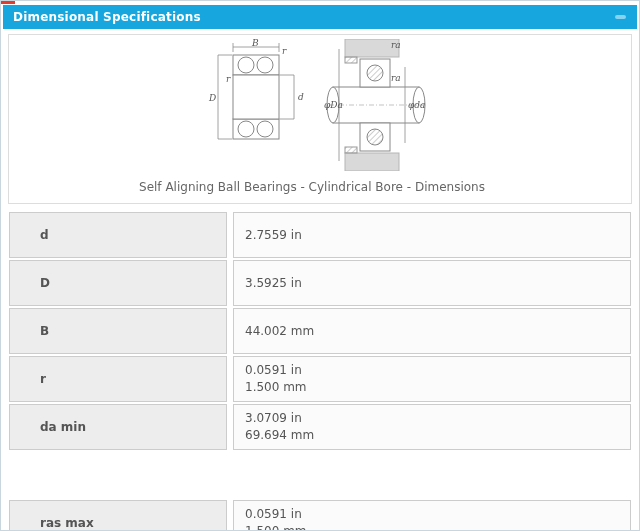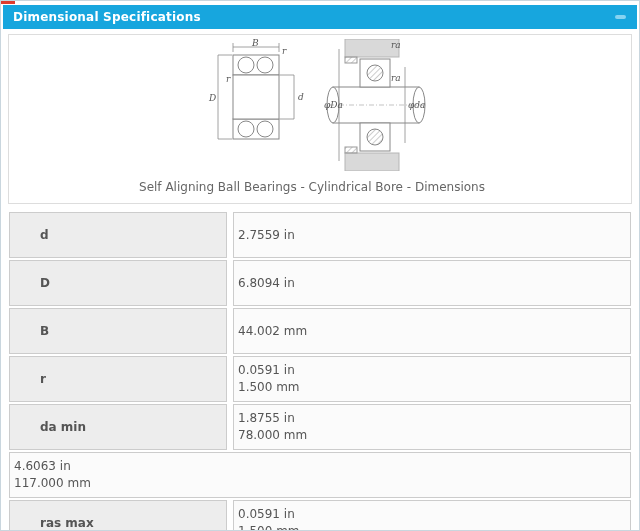--- a/index.html
+++ b/index.html
@@ -66,21 +66,21 @@
     background: #ededed;
     font-weight: bold;
     display: flex; align-items: center;
     padding-left: 30px;
     margin-right: 6px;
   }
   .spec-cell.value {
     flex: 1 1 auto;
     background: #fbfbfb;
     display: flex; flex-direction: column; justify-content: center;
-    padding-left: 4px;
+    padding-left: 11px;
     line-height: 17px;
   }
 
   .dim-label {
     font-family: "DejaVu Serif", "Liberation Serif", serif;
     font-style: italic; font-size: 9px; fill: #555;
   }
   .dim-line { stroke: #8a8a8a; stroke-width: 0.8; }
   .part-line { stroke: #888; stroke-width: 1; fill: #fff; }
 </style>
@@ -172,21 +172,21 @@
     <div class="spec-row">
       <div class="spec-cell label">d</div>
       <div class="spec-cell value">
         <div>2.7559 in</div>
       </div>
     </div>
 
     <div class="spec-row">
       <div class="spec-cell label">D</div>
       <div class="spec-cell value">
-        <div>6.8094 in</div>
+        <div>3.5925 in</div>
       </div>
     </div>
 
     <div class="spec-row">
       <div class="spec-cell label">B</div>
       <div class="spec-cell value">
         <div>44.002 mm</div>
       </div>
     </div>
 
@@ -194,30 +194,26 @@
       <div class="spec-cell label">r</div>
       <div class="spec-cell value">
         <div>0.0591 in</div>
         <div>1.500 mm</div>
       </div>
     </div>
 
     <div class="spec-row">
       <div class="spec-cell label">da min</div>
       <div class="spec-cell value">
-        <div>1.8755 in</div>
-        <div>78.000 mm</div>
-      </div>
-    </div>
-
-    <div class="spec-row">
-      <div class="spec-cell value">
-        <div>4.6063 in</div>
-        <div>117.000 mm</div>
-      </div>
+        <div>3.0709 in</div>
+        <div>69.694 mm</div>
+      </div>
+    </div>
+
+    <div class="spec-row">
     </div>
 
     <div class="spec-row">
       <div class="spec-cell label">ras max</div>
       <div class="spec-cell value">
         <div>0.0591 in</div>
         <div>1.500 mm</div>
       </div>
     </div>
 

